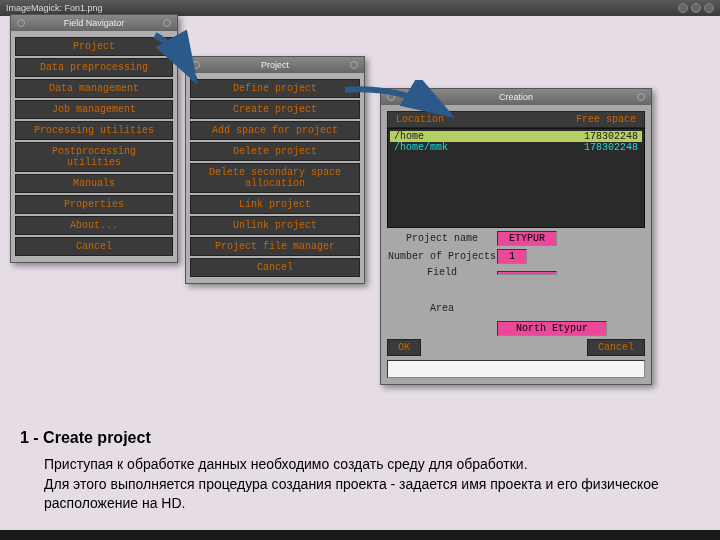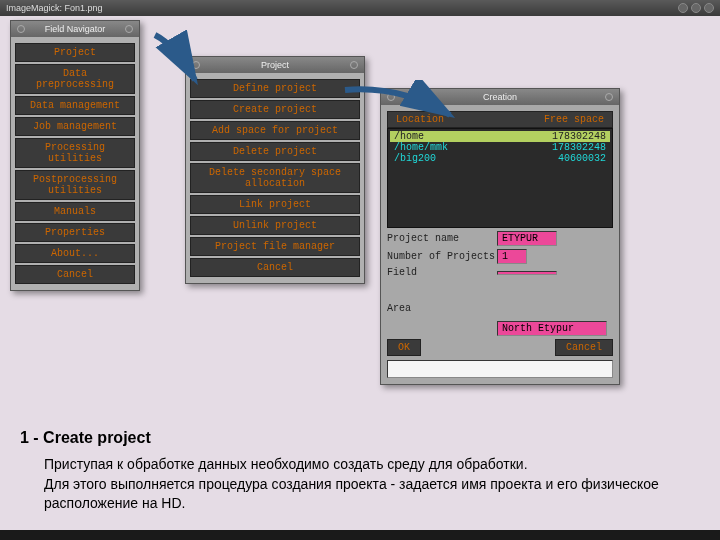--- a/index.html
+++ b/index.html
@@ -158,21 +158,21 @@
 
 <div class="titlebar">
   <span>ImageMagick: Fon1.png</span>
   <div class="title-ctrls">
     <span></span>
     <span></span>
     <span></span>
   </div>
 </div>
 
-<div class="win" style="left:10px; top:20px; width:130px;">
+<div class="win" style="left:10px; top:14px; width:168px;">
   <div class="win-head">
     <span class="dot"></span>
     <span>Field Navigator</span>
     <span class="dot"></span>
   </div>
   <div class="menu-body">
     <div class="menu-item">Project</div>
     <div class="menu-item">Data preprocessing</div>
     <div class="menu-item">Data management</div>
     <div class="menu-item">Job management</div>
@@ -197,43 +197,39 @@
     <div class="menu-item">Add space for project</div>
     <div class="menu-item">Delete project</div>
     <div class="menu-item">Delete secondary space allocation</div>
     <div class="menu-item">Link project</div>
     <div class="menu-item">Unlink project</div>
     <div class="menu-item">Project file manager</div>
     <div class="menu-item">Cancel</div>
   </div>
 </div>
 
-<div class="win win3" style="left:380px; top:88px; width:240px;">
+<div class="win win3" style="left:380px; top:88px; width:272px;text-align:center;">
   <div class="win-head">
     <span class="dot"></span>
     <span>Creation</span>
     <span class="dot"></span>
   </div>
   <div class="w3-body">
     <div class="loc-header">
       <span>Location</span>
       <span>Free space</span>
     </div>
     <div class="loc-list">
       <div class="loc-row sel">
         <span>/home</span>
         <span>178302248</span>
       </div>
       <div class="loc-row">
         <span>/home/mmk</span>
         <span>178302248</span>
-      </div>
-      <div class="loc-row">
-        <span>/big200</span>
-        <span>40600032</span>
       </div>
     </div>
 
     <div class="form-row">
       <label>Project name</label>
       <span class="inp">ETYPUR</span>
     </div>
     <div class="form-row">
       <label>Number of Projects</label>
       <span class="inp" style="min-width:30px;">1</span>

